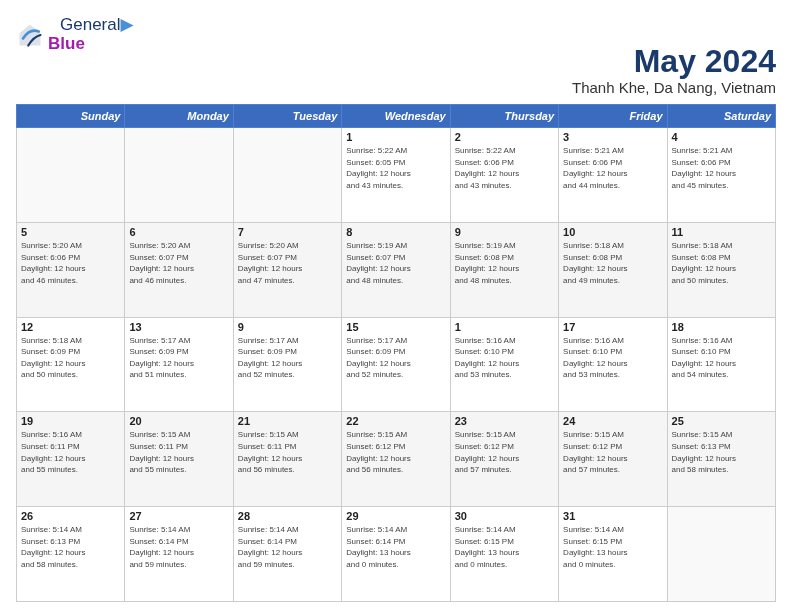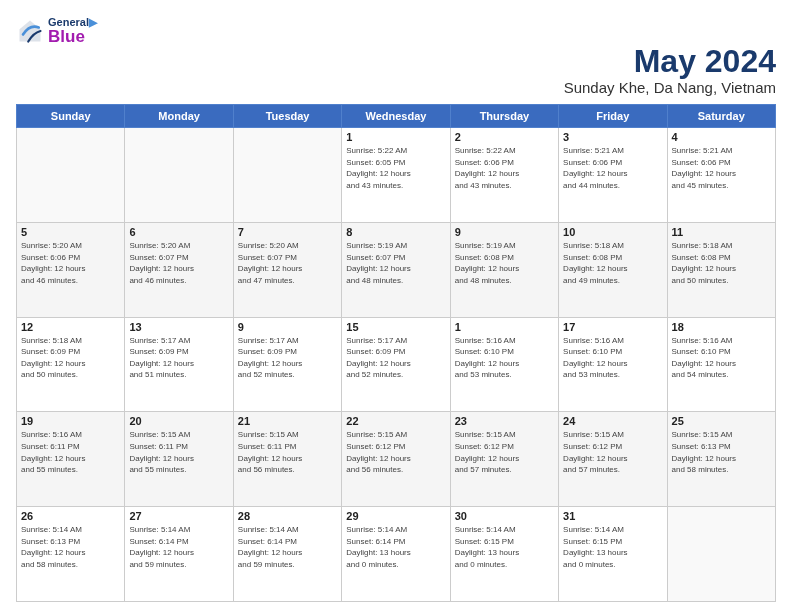--- a/index.html
+++ b/index.html
@@ -53,22 +53,23 @@
       border-collapse: collapse;
       width: 100%;
       table-layout: fixed;
     }
     .calendar th {
       background-color: #3a6bbf;
       color: #fff;
       font-size: 11px;
       font-weight: bold;
       padding: 5px 4px;
-      text-align: center;
+      text-align: right;
       border: 1px solid #5080cc;
+      font-style: italic;
     }
     .calendar td {
       border: 1px solid #ccc;
       vertical-align: top;
       padding: 3px 4px;
       font-size: 8.5px;
       color: #333;
       background: #fff;
       height: 78px;
     }
@@ -100,27 +101,27 @@
 <div class="page">
   <div class="header">
     <div class="logo">
       <svg class="logo-icon" viewBox="0 0 32 32">
         <rect x="0" y="0" width="32" height="32" fill="none"></rect>
         <polygon points="16,4 28,14 28,28 4,28 4,14" fill="#1a3a6c" opacity="0.15"></polygon>
         <path d="M8 20 Q16 8 26 12" stroke="#4a90d9" stroke-width="3" fill="none" stroke-linecap="round"></path>
         <path d="M14 28 Q20 18 28 16" stroke="#1a3a6c" stroke-width="2.5" fill="none" stroke-linecap="round"></path>
       </svg>
       <div>
-        <div style="font-size:11px;font-weight:bold;color:#1a3a6c;line-height:1.1;">General<span style="color:#4a90d9;">▶</span></div>
+        <div style="font-size:17px;font-weight:normal;color:#1a3a6c;line-height:1.1;margin-left:12px;">General<span style="color:#4a90d9;">▶</span></div>
         <div style="font-size:17px;font-weight:bold;color:#a21caf;line-height:1.1;">Blue</div>
       </div>
     </div>
     <div class="title-block">
       <div class="main-title">May 2024</div>
-      <div class="subtitle">Sunday Khe, Da Nang, Vietnam</div>
+      <div class="subtitle">Thanh Khe, Da Nang, Vietnam</div>
     </div>
   </div>
 
   <table class="calendar">
     <thead>
       <tr>
       <th>Sunday</th>
           <th>Monday</th>
           <th>Tuesday</th>
           <th>Wednesday</th>

